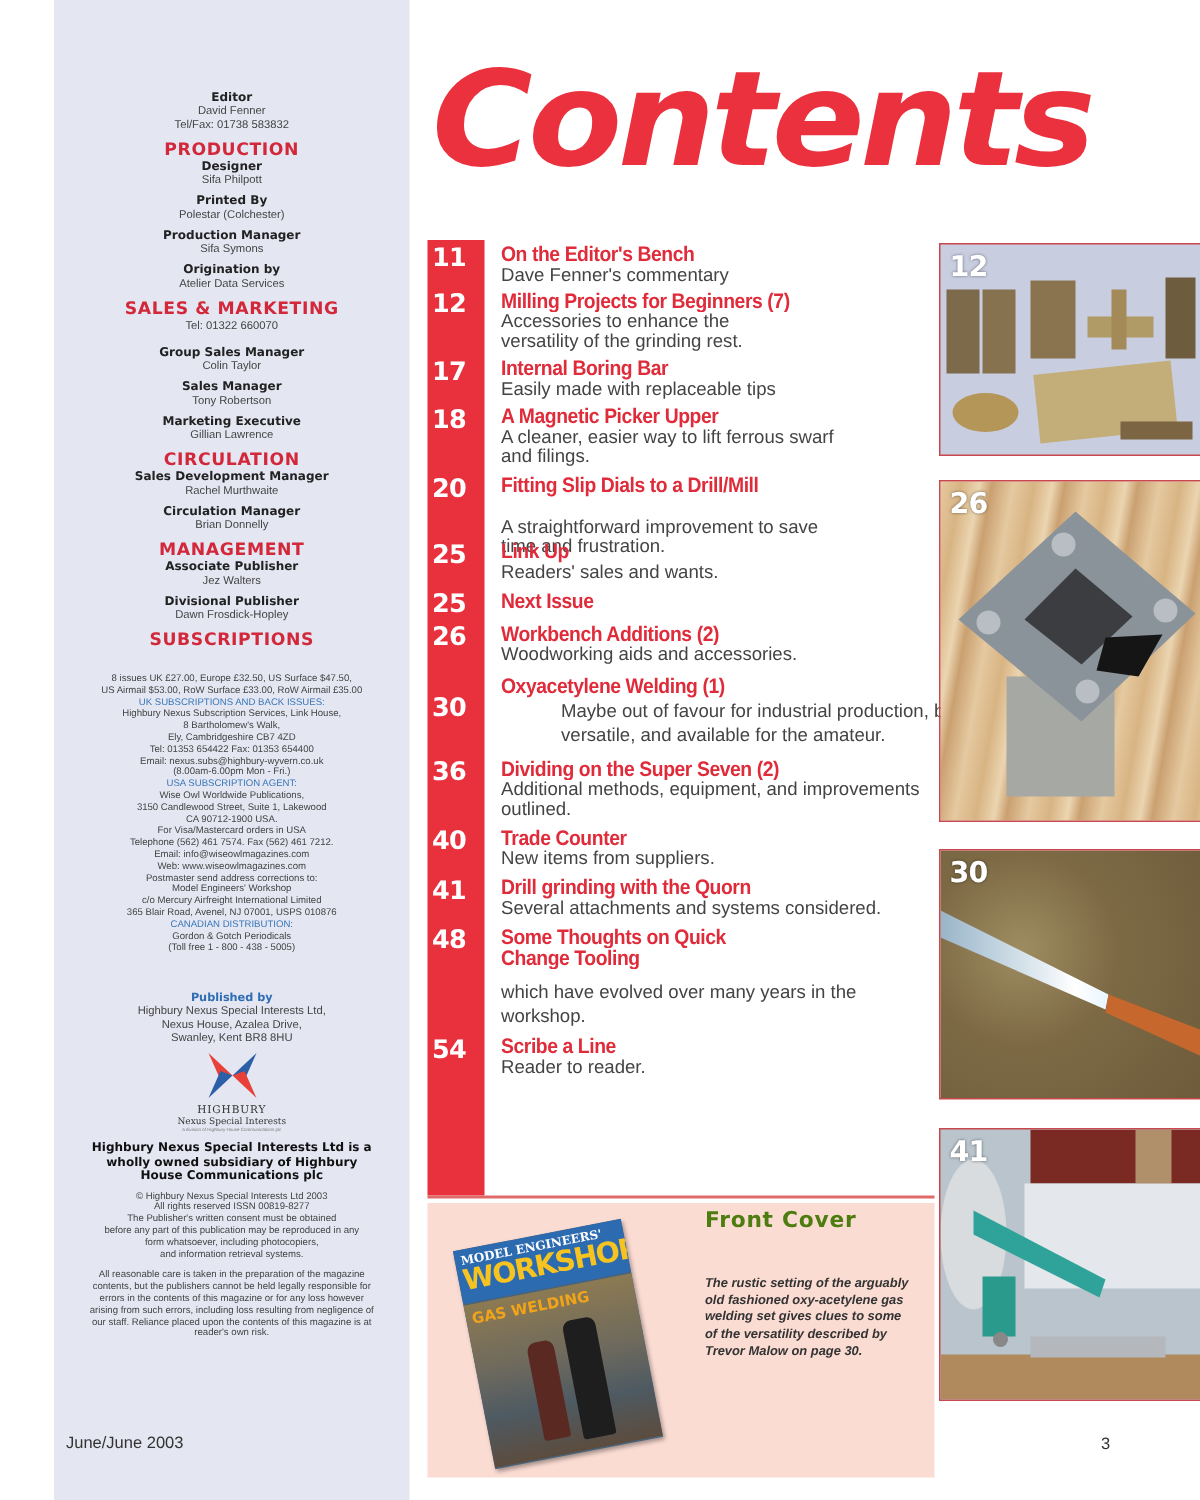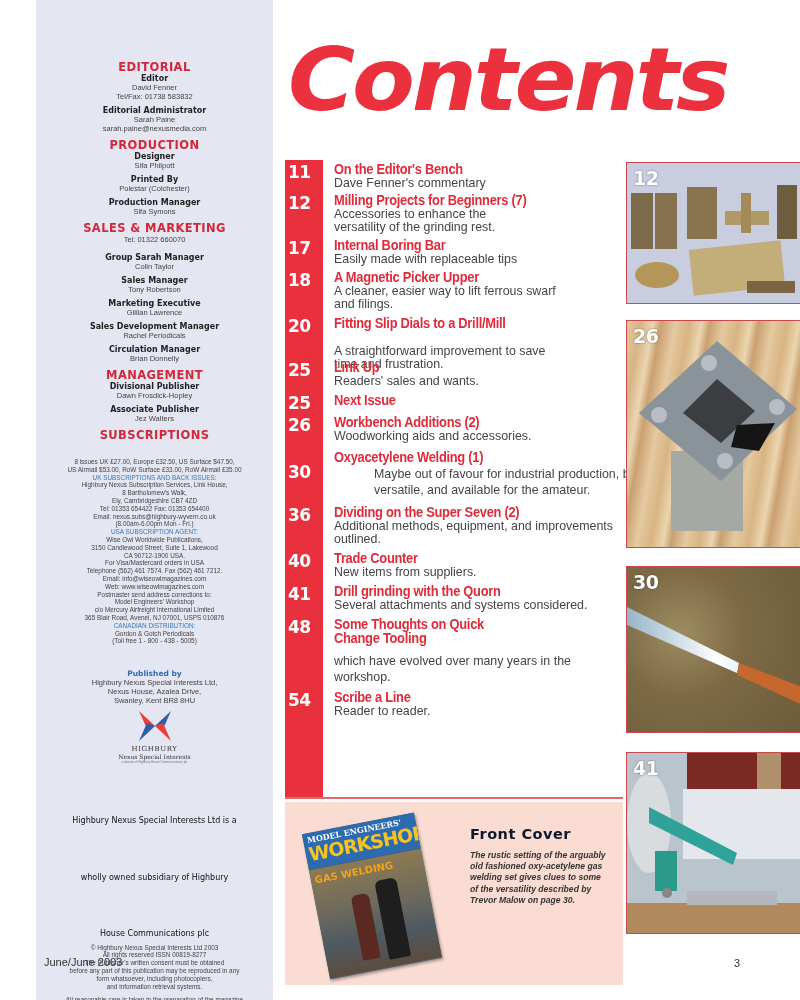--- a/index.html
+++ b/index.html
@@ -17,21 +17,21 @@
     .sb-head {
       font-family: "DejaVu Sans", sans-serif; font-weight: bold; color: #d2283a;
       font-size: 11.5px; letter-spacing: 0.4px; margin: 0; line-height: 14px;
     }
     .sb-role { font-family: "DejaVu Sans", sans-serif; font-weight: bold; font-size: 8px; color: #222; line-height: 9px; }
     .sb-name { font-size: 7.5px; color: #444; line-height: 9px; }
     .sb-block { margin-bottom: 5px; }
     .sb-small { font-size: 6.4px; line-height: 7.8px; color: #444; }
     .sb-blue { color: #3a78b8; }
     .sb-pubby { font-family: "DejaVu Sans", sans-serif; font-weight: bold; font-size: 7.5px; color: #2e6db4; line-height: 9px; }
-    .sb-bold { font-family: "DejaVu Sans", sans-serif; font-weight: normal; font-size: 8px; color: #111; line-height: 9.5px; margin-top: 47px; }
+    .sb-bold { font-family: "DejaVu Sans", sans-serif; font-weight: bold; font-size: 8px; color: #111; line-height: 9.5px; }
     .logo { margin: 4px auto 2px auto; width: 40px; height: 34px; position: relative; }
     .logo-text1 { font-family: "DejaVu Serif", serif; font-size: 7px; letter-spacing: 0.6px; color: #333; line-height: 8px; }
     .logo-text2 { font-family: "DejaVu Serif", serif; font-size: 6px; color: #333; line-height: 7px; }
     .logo-tag { font-size: 3px; color: #777; line-height: 5px; }
     .date-footer {
       position: absolute; left: 8px; top: 956px; font-size: 11px; color: #333;
     }
     
     .contents-title {
       position: absolute; left: 288px; top: 30px;
@@ -71,22 +71,22 @@
     }
     .fc-mag-top { position: absolute; left: 0; top: 0; width: 100%; height: 36px; background: #2c6bb0; }
     .fc-mag-name1 { position: absolute; left: 4px; top: 2px; font-family: "DejaVu Serif", serif; font-weight: bold; font-size: 8px; color: #fff; }
     .fc-mag-name2 { position: absolute; left: 3px; top: 10px; font-family: "DejaVu Sans", sans-serif; font-weight: bold; font-size: 19px; color: #f6c320; letter-spacing: -1px; }
     .fc-mag-tag { position: absolute; left: 0; top: 37px; width: 100%; height: 110px;
       background: linear-gradient(180deg, #8c7a52 0%, #6f6a5d 40%, #4e5a62 70%, #5c4c3e 100%); }
     .fc-mag-weld { position: absolute; left: 4px; top: 42px; font-family: "DejaVu Sans", sans-serif; font-weight: bold; font-size: 10px; color: #f2a418; }
     .fc-tank1 { position: absolute; left: 36px; top: 70px; width: 18px; height: 66px; background: #5a2a22; border-radius: 6px 6px 2px 2px; }
     .fc-tank2 { position: absolute; left: 62px; top: 60px; width: 22px; height: 80px; background: #1e1e1e; border-radius: 6px 6px 2px 2px; }
     .fc-heading {
-      position: absolute; left: 185px; top: 24px;
-      font-family: "DejaVu Sans", sans-serif; font-weight: bold; font-size: 14.5px; color: #0f172a; letter-spacing: 0.5px;
+      position: absolute; left: 185px; top: 4px;
+      font-family: "DejaVu Sans", sans-serif; font-weight: bold; font-size: 14.5px; color: #4d7c0f; letter-spacing: 0.5px;
     }
     .fc-text {
       position: absolute; left: 185px; top: 48px; width: 140px;
       font-family: "Liberation Sans", sans-serif; font-style: italic; font-weight: bold;
       font-size: 8.6px; line-height: 11.2px; color: #333;
     }
     
     .photo { position: absolute; border: 1px solid #c9484d; overflow: hidden; }
     .photo-label {
       position: absolute; left: 6px; top: 4px;
@@ -100,80 +100,79 @@
       background: radial-gradient(circle at 30% 40%, #9e8c61 0%, #7d6a45 40%, #6c5a3a 100%); }
     .ph41 { left: 626px; top: 752px; width: 180px; height: 180px; background: #b9c4cc; }
     .page-num { position: absolute; left: 734px; top: 957px; font-size: 11px; color: #333; }
   </style>
 </head>
 <body>
 
 <aside class="sidebar">
   <div class="sb-inner">
 
-    <div class="sb-head">EDITORIAL</div>
     <div class="sb-block">
       <div class="sb-role">Editor</div>
       <div class="sb-name">David Fenner</div>
       <div class="sb-name">Tel/Fax: 01738 583832</div>
     </div>
-    <div class="sb-block">
-      <div class="sb-role">Editorial Administrator</div>
-      <div class="sb-name">Sarah Paine</div>
-      <div class="sb-name">sarah.paine@nexusmedia.com</div>
-    </div>
 
     <div class="sb-head">PRODUCTION</div>
     <div class="sb-block">
       <div class="sb-role">Designer</div>
       <div class="sb-name">Sifa Philpott</div>
     </div>
     <div class="sb-block">
       <div class="sb-role">Printed By</div>
       <div class="sb-name">Polestar (Colchester)</div>
     </div>
     <div class="sb-block">
       <div class="sb-role">Production Manager</div>
       <div class="sb-name">Sifa Symons</div>
+    </div>
+    <div class="sb-block">
+      <div class="sb-role">Origination by</div>
+      <div class="sb-name">Atelier Data Services</div>
     </div>
 
     <div class="sb-head">SALES &amp; MARKETING</div>
     <div class="sb-block" style="margin-bottom:9px;">
       <div class="sb-name">Tel: 01322 660070</div>
     </div>
     <div class="sb-block">
-      <div class="sb-role">Group Sarah Manager</div>
+      <div class="sb-role">Group Sales Manager</div>
       <div class="sb-name">Colin Taylor</div>
     </div>
     <div class="sb-block">
       <div class="sb-role">Sales Manager</div>
       <div class="sb-name">Tony Robertson</div>
     </div>
     <div class="sb-block">
       <div class="sb-role">Marketing Executive</div>
       <div class="sb-name">Gillian Lawrence</div>
     </div>
 
+    <div class="sb-head">CIRCULATION</div>
     <div class="sb-block">
       <div class="sb-role">Sales Development Manager</div>
-      <div class="sb-name">Rachel Periodicals</div>
+      <div class="sb-name">Rachel Murthwaite</div>
     </div>
     <div class="sb-block">
       <div class="sb-role">Circulation Manager</div>
       <div class="sb-name">Brian Donnelly</div>
     </div>
 
     <div class="sb-head" style="margin-top:2px;">MANAGEMENT</div>
     <div class="sb-block">
+      <div class="sb-role">Associate Publisher</div>
+      <div class="sb-name">Jez Walters</div>
+    </div>
+    <div class="sb-block">
       <div class="sb-role">Divisional Publisher</div>
       <div class="sb-name">Dawn Frosdick-Hopley</div>
-    </div>
-    <div class="sb-block">
-      <div class="sb-role">Associate Publisher</div>
-      <div class="sb-name">Jez Walters</div>
     </div>
 
     <div class="sb-head" style="margin-bottom:16px;">SUBSCRIPTIONS</div>
     <div class="sb-small">
       <div>8 issues UK £27.00, Europe £32.50, US Surface $47.50,</div>
       <div>US Airmail $53.00, RoW Surface £33.00, RoW Airmail £35.00</div>
       <div class="sb-blue">UK SUBSCRIPTIONS AND BACK ISSUES:</div>
       <div>Highbury Nexus Subscription Services, Link House,</div>
       <div>8 Bartholomew's Walk,</div>
       <div>Ely, Cambridgeshire CB7 4ZD</div>

